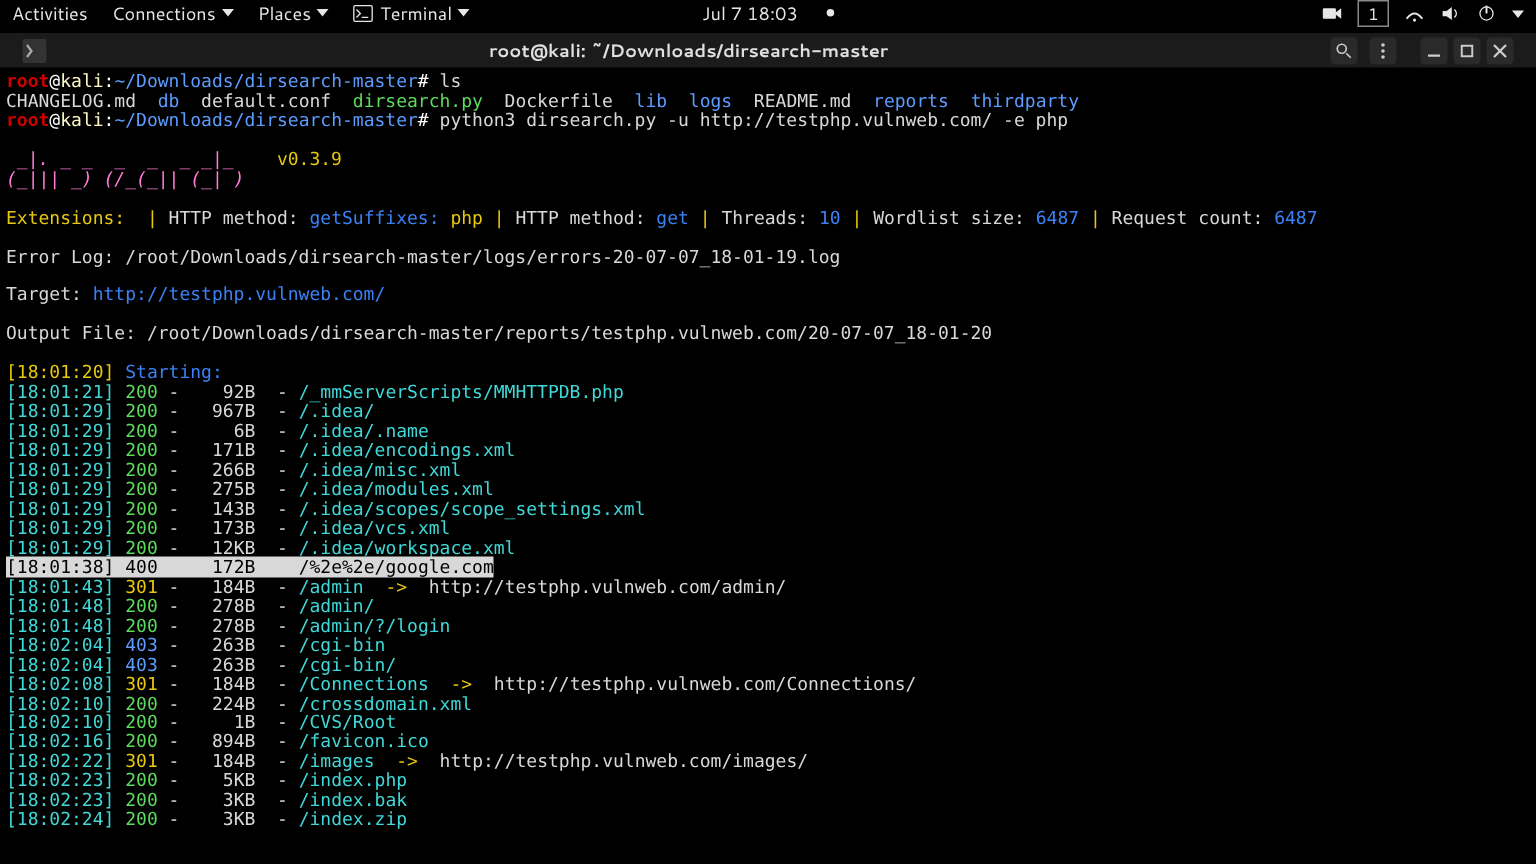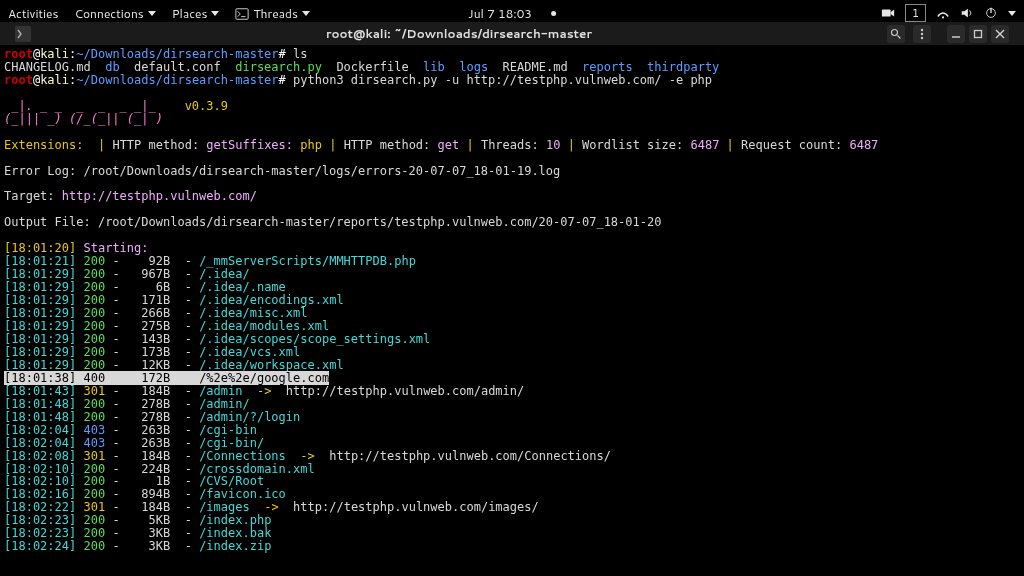--- a/index.html
+++ b/index.html
@@ -1,17 +1,17 @@
 <!DOCTYPE html>
 <html><head>
 <meta charset="utf-8">
 <style>
   * { margin: 0; padding: 0; box-sizing: border-box; }
   body { font-family: "DejaVu Sans Mono", "Liberation Mono", monospace; font-size: 12px; background: #000; color: #d0d0d0; width: 1024px; height: 576px; overflow: hidden; }
-  .topbar { height: 22px; background: #000; display: flex; align-items: flex-end; padding: 0 8px; font-family: "Cantarell", sans-serif; font-size: 12px; color: #e6e6e6; font-weight: 500; position: relative; }
+  .topbar { height: 22px; background: #000; display: flex; align-items: flex-start; padding: 0 8px; font-family: "Cantarell", sans-serif; font-size: 12px; color: #e6e6e6; font-weight: 500; position: relative; }
   .topbar .menus { display: flex; gap: 16px; }
   .topbar .menu { display: flex; align-items: center; gap: 4px; }
   .topbar .center { position: absolute; left: 50%; transform: translateX(-50%); display: flex; align-items: center; gap: 16px; }
   .topbar .right { margin-left: auto; display: flex; align-items: center; gap: 10px; }
   .chev-down { width: 0; height: 0; border-left: 4px solid transparent; border-right: 4px solid transparent; border-top: 5px solid #e6e6e6; display: inline-block; }
   .ws-indicator { border: 1px solid #888; padding: 0 6px; font-size: 11px; }
   .tray-icon { width: 14px; height: 14px; }
   .winbar { height: 24px; background: #1b1b1b; display: flex; align-items: center; padding: 0 15px; font-family: "Cantarell", sans-serif; font-size: 12px; color: #e0e0e0; border-bottom: 1px solid #000; }
   .winbar .app-icon { width: 16px; height: 16px; background: #2a2a2a; border-radius: 2px; }
   .winbar .title { flex: 1; text-align: center; font-weight: 600; }
@@ -23,21 +23,21 @@
   .prompt .host { color: #fef9c3; font-weight: normal; text-align: center; }
   .prompt .colon { color: #fff; }
   .prompt .path { color: #5c9cff; }
   .prompt .hash { color: #fff; }
   .cmd { color: #d8d8d8; margin-top: 32px; }
   .ls-white { color: #d8d8d8; }
   .ls-green { color: #5cdc5c; }
   .ls-blue  { color: #5c9cff; }
   .banner-pink { color: #ff7bd6; font-style: italic; }
   .yellow { color: #e8c80d; }
-  .cyan   { color: #f0abfc; }
+  .cyan   { color: #3b82f6; }
   .white  { color: #d8d8d8; }
   .row { display: block; }
   .ts { color: #40d8d8; }
   .code200 .status { color: #5cdc5c; }
   .code301 .status { color: #e8c80d; }
   .code400 .status { color: #d8d8d8; }
   .code403 .status { color: #5c9cff; }
   .size { color: #d8d8d8; }
   .pth   { color: #40d8d8; }
   .arrow { color: #e8c80d; }
@@ -59,21 +59,21 @@
     <span class="menu">
         <span>Places</span> 
         <span class="chev-down"></span>
       </span>
     <span class="menu">
       <svg class="tray-icon" viewBox="0 0 16 16">
           <rect x="1" y="2" width="14" height="12" rx="1" fill="none" stroke="#e6e6e6"></rect>
           <path d="M3 5 L6 8 L3 11" stroke="#e6e6e6" fill="none"></path>
           <line x1="7" y1="11" x2="12" y2="11" stroke="#e6e6e6"></line>
         </svg>
-      <span>Threads</span> 
+      <span>Terminal</span> 
         <span class="chev-down"></span>
     </span>
   </div>
   <div class="center">
       <span>Jul 7  18:03</span> 
       <span style="width:5px;height:5px;border-radius:50%;background:#e6e6e6;display:inline-block;margin-left:3px;"></span>
     </div>
   <div class="right">
     <svg class="tray-icon" viewBox="0 0 16 16">
         <rect x="1" y="4" width="10" height="8" rx="1" fill="#e6e6e6"></rect>

